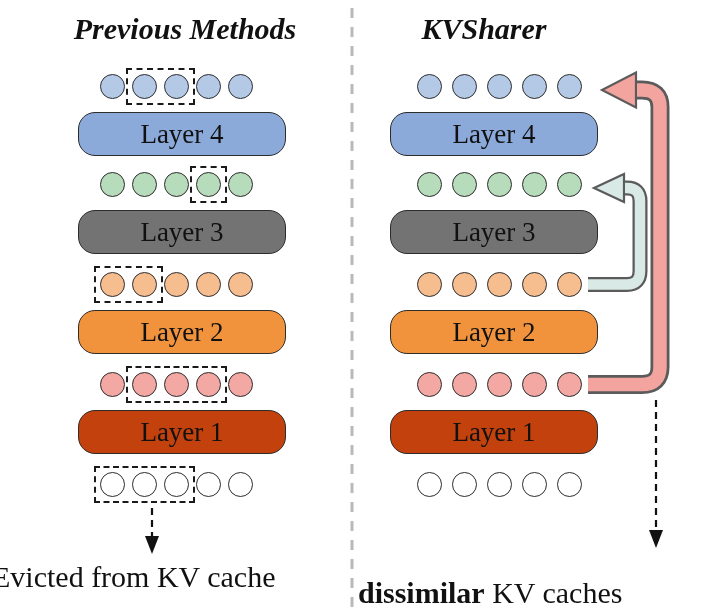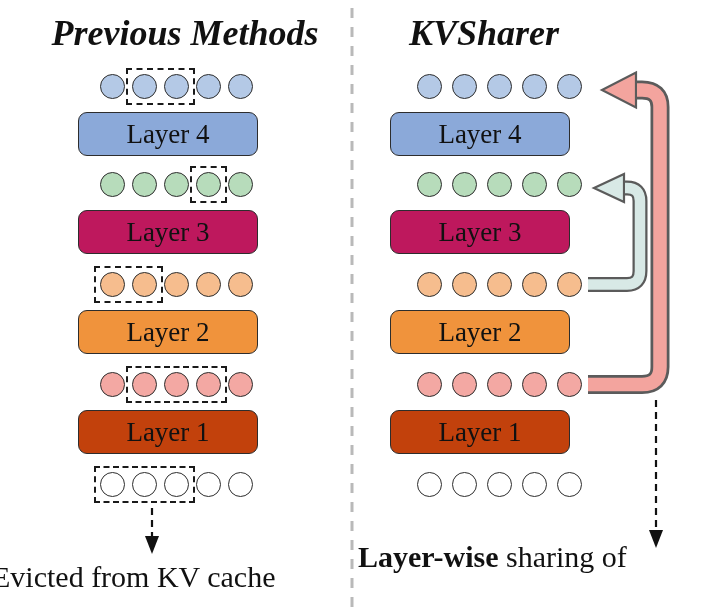--- a/index.html
+++ b/index.html
@@ -1,40 +1,40 @@
 <!DOCTYPE html>
 <html><head>
 <meta charset="utf-8">
 <style>
   * { margin:0; padding:0; box-sizing:border-box; }
   html,body { background:#fff; }
   body { width:704px; height:616px; overflow:hidden; }
   .canvas { position:relative; width:704px; height:616px; background:#fff;
             font-family:"Liberation Serif", serif; overflow:hidden; }
 
-  .title { position:absolute; font-weight:bold; font-style:italic; font-size:36px;
+  .title { position:absolute; font-weight:bold; font-style:italic; font-size:30px;
            text-align:center; color:#111; }
   .left-title  { left:40px;  top:12px; width:290px; }
   .right-title { left:356px; top:12px; width:256px; }
 
   .token-row { position:absolute; display:flex; }
   .lrow { gap:7px; }
   .rrow { gap:10px; }
   .token { width:25px; height:25px; border-radius:50%; border:1.7px solid #2d2d2d; }
   .t-blue   { background:#b4c9e6; }
   .t-green  { background:#b7dcbb; }
   .t-orange { background:#f6bd8e; }
   .t-pink   { background:#f3a8a3; }
   .t-white  { background:#ffffff; }
 
-  .layerbox { position:absolute; width:180px; height:44px; border:1.8px solid #2d2d2d;
-              border-radius:9px; display:flex; align-items:center; justify-content:center;
+  .layerbox { position:absolute; width:208px; height:44px; border:1.8px solid #2d2d2d;
+              border-radius:17px; display:flex; align-items:center; justify-content:center;
               font-size:27px; color:#111; }
   .lb-blue   { background:#8ba9d9; }
-  .lb-green  { background:#be185d; }
+  .lb-green  { background:#737373; }
   .lb-orange { background:#f0933c;align-items:center; }
   .lb-red    { background:#c2410c; }
 
   .dashedbox { position:absolute; border:2.5px dashed #1a1a1a; background:transparent; }
 
   .svg-overlay { position:absolute; left:0; top:0; width:704px; height:616px;
                  pointer-events:none; }
 
   .caption { position:absolute; font-size:30px; color:#111; white-space:nowrap; }
   .caption b { font-weight:bold; }
@@ -166,17 +166,17 @@
     <line x1="152" y1="508" x2="152" y2="538" stroke="#111" stroke-width="2.2" stroke-dasharray="7 5"></line>
     <polygon points="145,536 159,536 152,554" fill="#111"></polygon>
 
     <line x1="656" y1="400" x2="656" y2="532" stroke="#111" stroke-width="2.2" stroke-dasharray="7 5"></line>
     <polygon points="649,530 663,530 656,548" fill="#111"></polygon>
   </svg>
 
   <div class="caption" style="left:-8px; top:560px">
     <span>Evicted from KV cache</span>
   </div>
-  <div class="caption" style="left:358px; top:540px">
-    <b>Layer-wise</b><span> sharing of</span>
+  <div class="caption" style="left:358px; top:576px">
+    <b>dissimilar</b><span> KV caches</span>
   </div>
 
 </div>
 
 </body></html>

